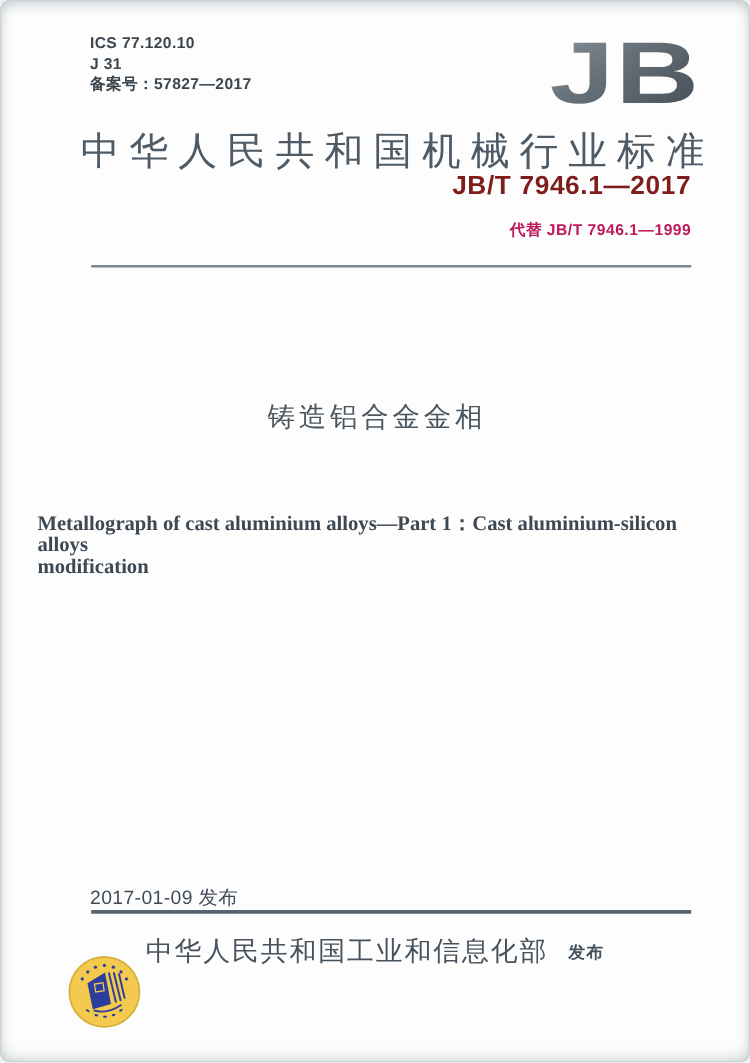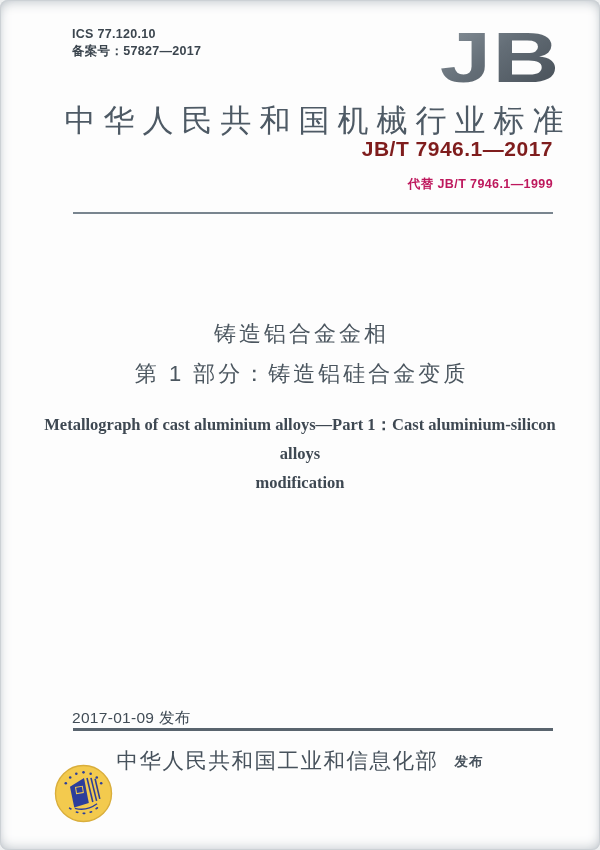--- a/index.html
+++ b/index.html
@@ -72,23 +72,22 @@
     position: absolute; left: 0; right: 0; top: 314px;
     text-align: center;
     font-size: 22px; font-weight: 500; line-height: 40px;
     letter-spacing: 3px; text-indent: 3px;
     color: #4b565f;
   }
 
   
   .title-en {
     position: absolute; left: 30px; right: 30px; top: 410px;
-    text-align: center;
     font-family: "Liberation Serif", "DejaVu Serif", serif;
-    font-weight: 700; font-size: 16.5px; line-height: 29px;
+    font-weight: 700; font-size: 16.5px; line-height: 17px;
     color: #3e4852;
   }
 
   
   .dates {
     position: absolute; left: 72px; right: 47px; top: 708px;
     display: flex; justify-content: space-between;
     font-size: 15.5px; font-weight: 400; letter-spacing: 0.3px;
     color: #414c56;
   }
@@ -108,35 +107,35 @@
   
   .seal { position: absolute; left: 54px; top: 764px; width: 59px; height: 59px; }
 </style>
 </head>
 <body>
 
 <div class="page">
 
   <div class="ics-block">
     <div>ICS 77.120.10</div>
+    <div>J 31</div>
     <div class="record">备案号：57827—2017</div>
   </div>
 
   <div class="jb-logo">JB</div>
 
   <div class="heading">中华人民共和国机械行业标准</div>
 
   <div class="std-no">JB/T 7946.1—2017</div>
   <div class="replaces">代替 JB/T 7946.1—1999</div>
 
   <div class="rule rule-top"></div>
 
   <div class="title-cn">
     <div>铸造铝合金金相</div>
-    <div>第 1 部分：铸造铝硅合金变质</div>
   </div>
 
   <div class="title-en">
     <div>Metallograph of cast aluminium alloys—Part 1：Cast aluminium-silicon alloys</div>
     <div>modification</div>
   </div>
 
   <div class="dates">
     <span>2017-01-09 发布</span>
   </div>

